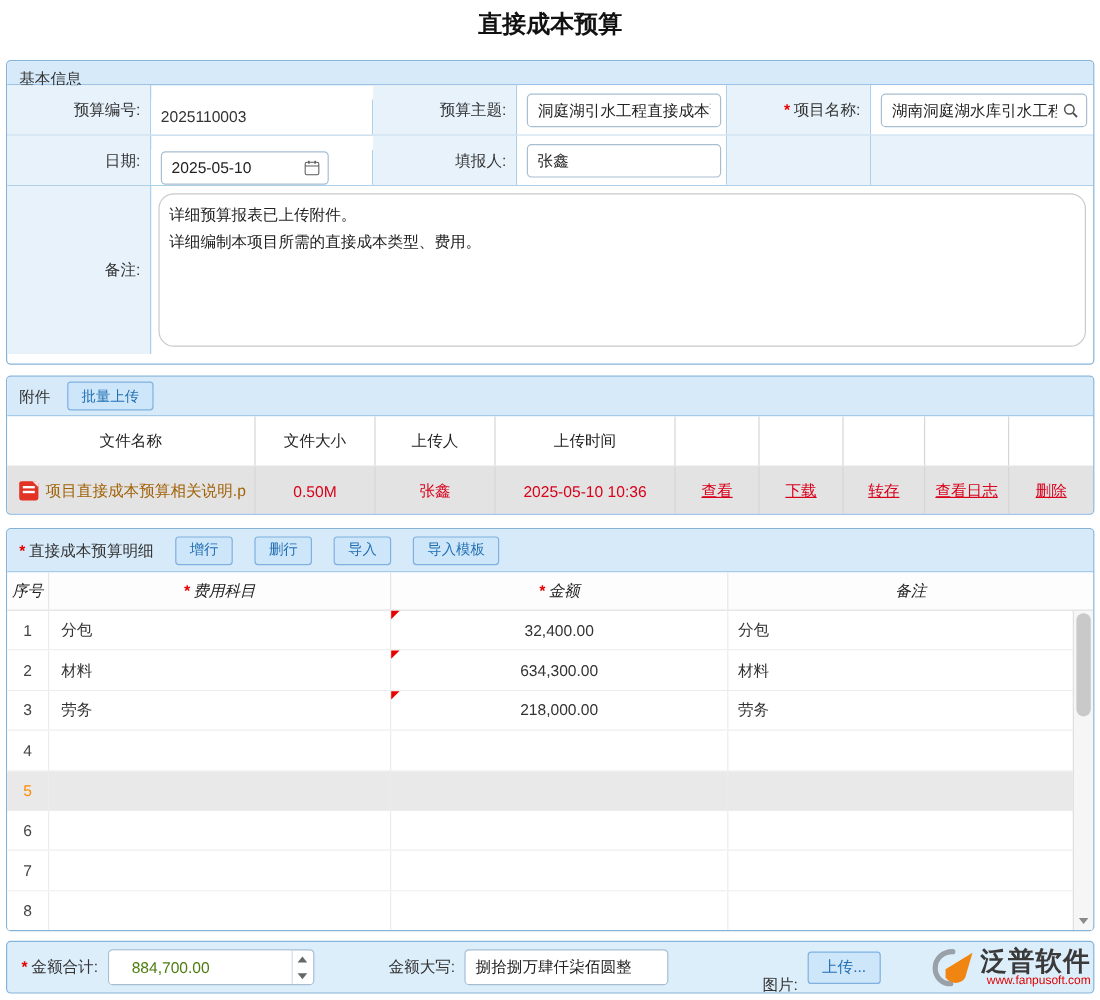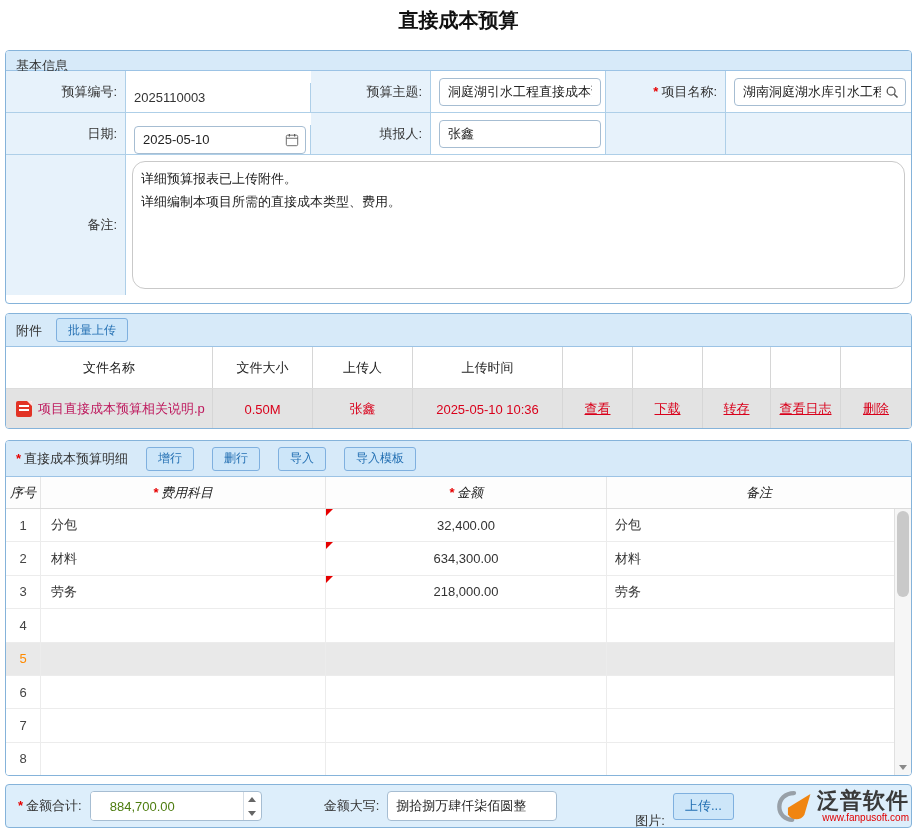--- a/index.html
+++ b/index.html
@@ -55,21 +55,21 @@
   .ahead { display:flex; height:42px; border-bottom:1px solid #dcdcdc; background:#fff; }
   .arow  { display:flex; height:40px; background:#e3e3e3; color:#d9001b; }
   .acell { border-right:1px solid #d6d6d6; display:flex; align-items:center;
     justify-content:center; overflow:hidden; white-space:nowrap; }
   .acell.last { border-right:none; }
   .ac-name { width:207px; justify-content:flex-start; padding-left:10px; gap:6px; }
   .ac-size { width:100px; } .ac-up { width:100px; } .ac-time { width:150px; }
   .ac-act  { width:70px; }  .ac-act2 { width:68px; } .ac-actl { flex:1; }
   .ahead .acell { color:#222; }
   .alink { color:#d9001b; text-decoration:underline; cursor:pointer; }
-  .fname { color:#be185d; overflow:hidden; text-overflow:ellipsis; }
+  .fname { color:#a16207; overflow:hidden; text-overflow:ellipsis; }
 
   .pdficon { width:16px; height:16px; background:#e23325; border-radius:2px;
     position:relative; flex:0 0 16px; }
   .pdficon::before { content:""; position:absolute; left:3px; right:3px; top:4px;
     height:2px; background:#fff; box-shadow:0 4px 0 #fff; }
   .pdficon::after { content:""; position:absolute; right:0; top:0;
     border-top:5px solid #fff; border-left:5px solid transparent; opacity:.85; }
 
   
   .dhead { display:flex; height:32px; border-bottom:1px solid #dcdcdc; background:#fdfdfd;font-style:italic; }
@@ -150,21 +150,21 @@
                 <line x1="10.5" y1="10.5" x2="14.3" y2="14.3" stroke="#555" stroke-width="1.8"></line>
               </svg>
           </span>
         </div>
       </div>
     </div>
 
     <div class="brow">
       <div class="bcell blabel">日期:</div>
       <div class="bcell bvalue w-v1">
-        <div class="iwrap" style="width:172px">
+        <div class="iwrap" style="width:140px">
           <input value="2025-05-10" style="">
           <span class="icon-btn">
             <svg width="14" height="14" viewBox="0 0 16 16">
                 <rect x="1.5" y="2.5" width="13" height="12" rx="1.5" fill="none" stroke="#5a5a5a"></rect>
                 <line x1="1.5" y1="6" x2="14.5" y2="6" stroke="#5a5a5a"></line>
                 <line x1="5" y1="1" x2="5" y2="4" stroke="#5a5a5a" stroke-width="1.4"></line>
                 <line x1="11" y1="1" x2="11" y2="4" stroke="#5a5a5a" stroke-width="1.4"></line>
               </svg>
           </span>
         </div>

